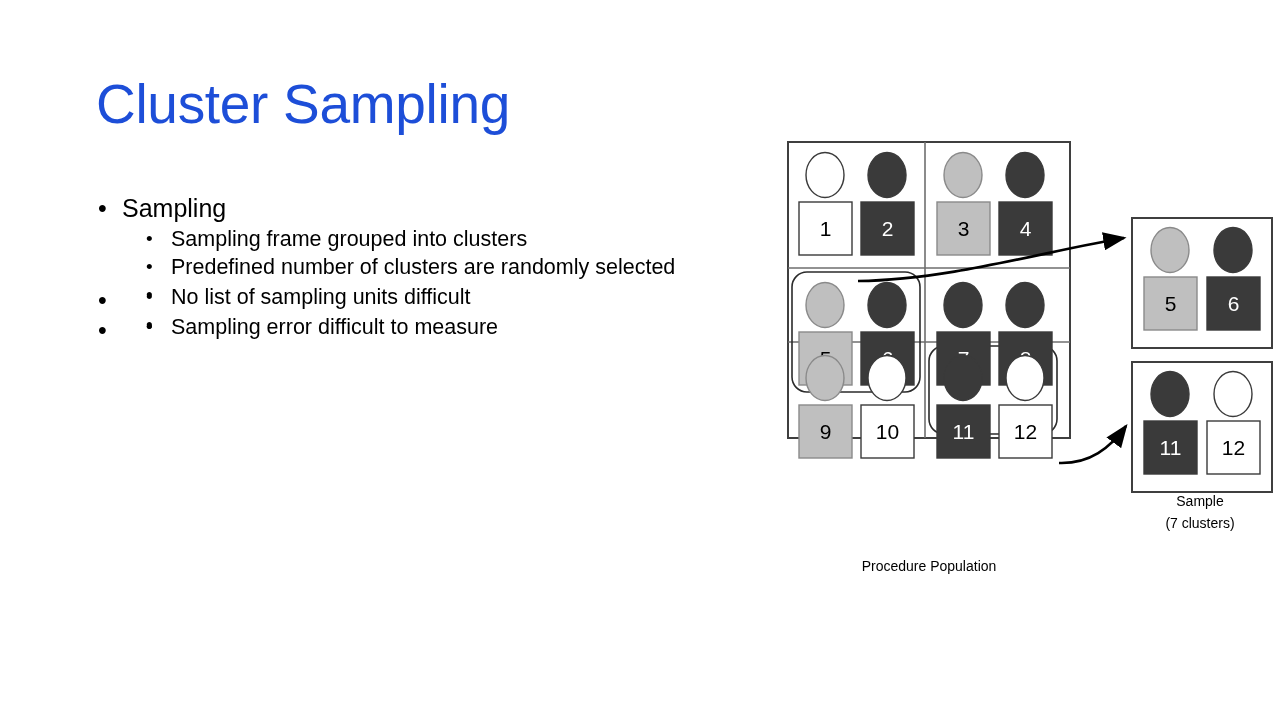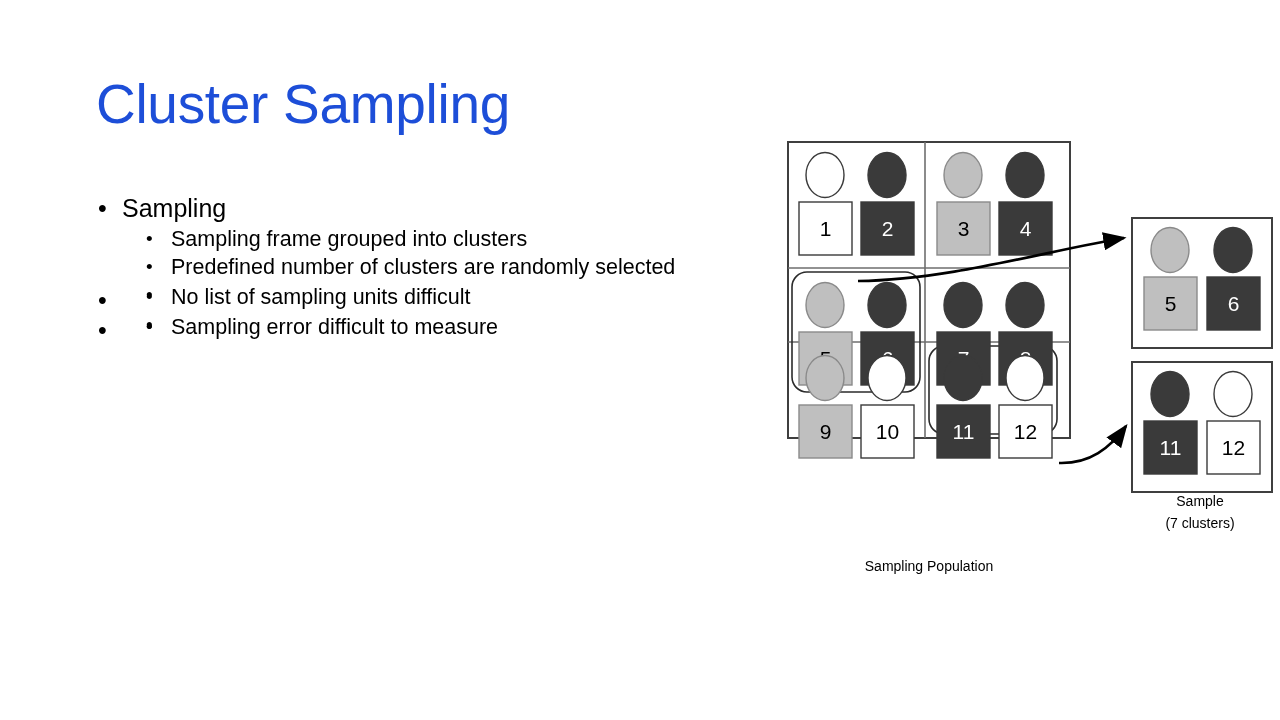--- a/index.html
+++ b/index.html
@@ -283,20 +283,20 @@
         <polygon points="0 0, 9 3.5, 0 7" fill="#000000"></polygon>
       </marker>
     </defs>
 
     <path d="M 78 151 C 170 150, 270 120, 344 108" fill="none" stroke="#000000" stroke-width="2.6" marker-end="url(#arrowhead)"></path>
 
     <path d="M 279 333 C 310 334, 330 318, 346 296" fill="none" stroke="#000000" stroke-width="2.6" marker-end="url(#arrowhead)"></path>
 
   </svg>
 
-  <div class="cap" id="cap-population">Sampling Population</div>
+  <div class="cap" id="cap-population">Procedure Population</div>
 
   <div class="cap" id="cap-sample">
     <div>Sample</div>
     <div>(7 clusters)</div>
   </div>
 
 </div>
 
 </body></html>

